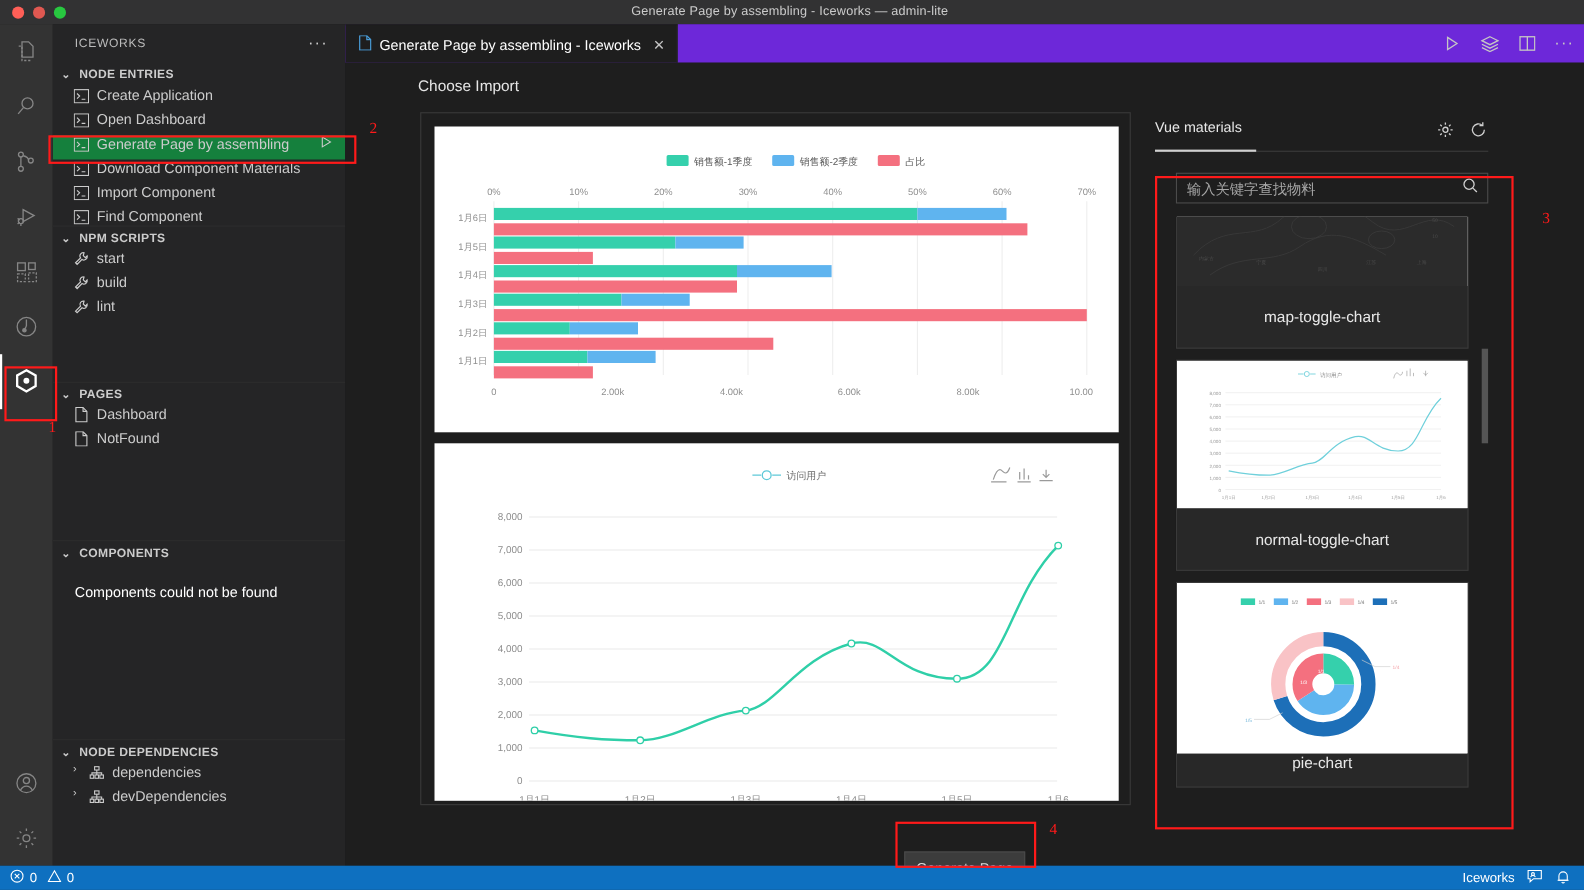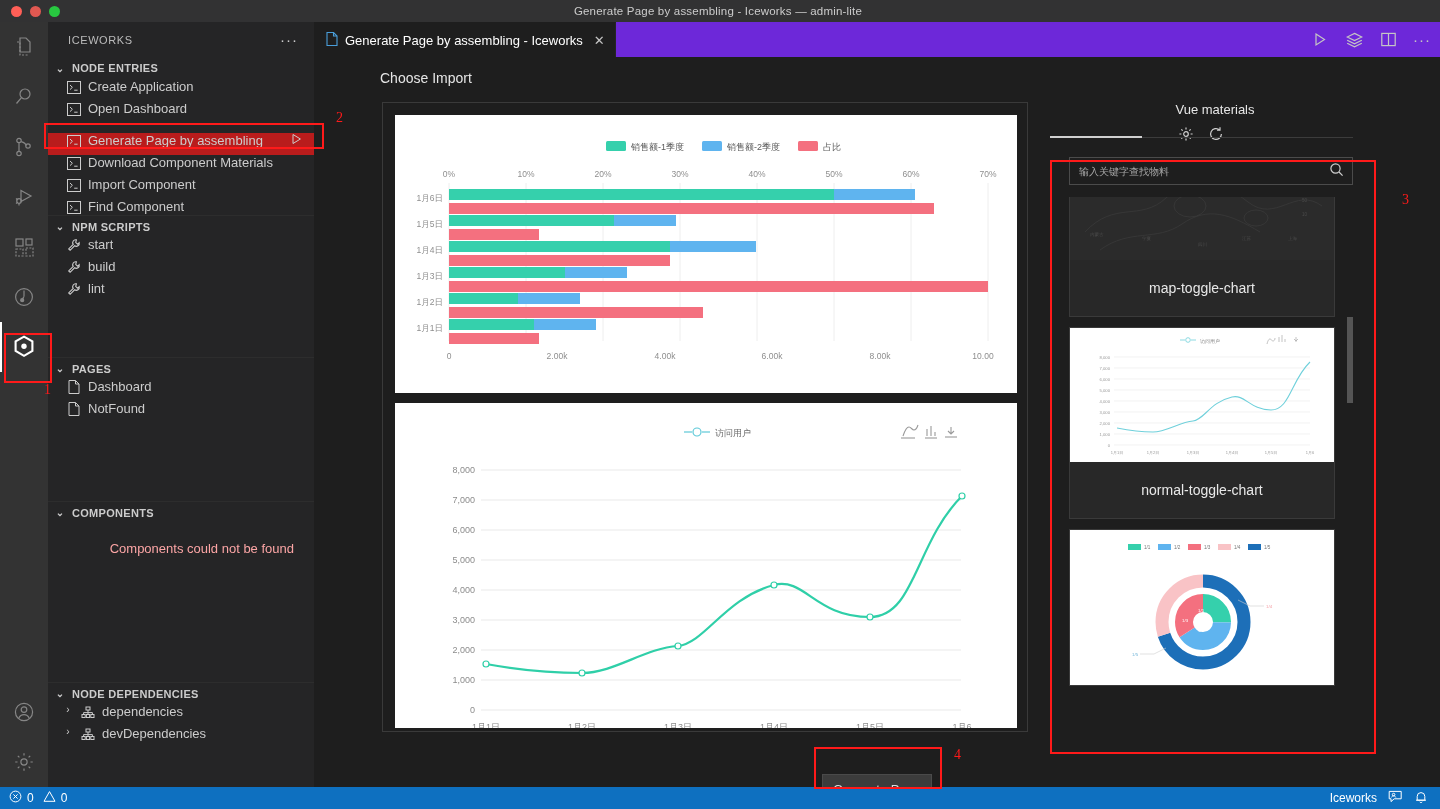--- a/index.html
+++ b/index.html
@@ -57,26 +57,26 @@
   .section-head {
     height: 22px; display: flex; align-items: center; gap: 4px;
     padding-left: 4px; font-size: 11px; font-weight: bold; letter-spacing: .3px; color: #cccccc;
     border-top: 1px solid #2d2d2d;
   }
   .chev { width: 16px; text-align: center; font-size: 10px; color: #cccccc; }
   .tree-item {
     height: 22px; display: flex; gap: 6px;
     padding-left: 18px; font-size: 13px; color: #cccccc; position: relative;
   }
-  .tree-item.selected { background: #b91c1c; margin-top: 10px; }
+  .tree-item.selected { background: #15803d; }
   .tree-item .t-icon { width: 16px; height: 16px; display:flex; align-items:center; justify-content:center; flex:0 0 16px;}
   .tree-item .t-label { white-space: nowrap; overflow: hidden; text-overflow: ellipsis; }
   .tree-item .t-run { margin-left: auto; padding-right: 12px; color: #cccccc; }
   .tree-arrow { width: 12px; font-size: 10px; color: #cccccc; text-align:center; }
-  .empty-msg { padding: 18px 20px; font-size: 13px; color: #fca5a5; text-align: right; }
+  .empty-msg { padding: 18px 20px; font-size: 13px; color: #ffffff; }
 
   
   .editor { position: absolute; left: 314px; top: 22px; width: 1126px; height: 765px; background: #1e1e1e; }
   .tabbar { height: 35px; background: #6d28d9; display: flex; align-items: stretch; position: relative; }
   .tab {
     display: flex; align-items: center; gap: 7px; padding: 0 10px 0 12px;
     background: #1e1e1e; color: #ffffff; font-size: 13px; border-right: 1px solid #252526;
     border-top: 1px solid #1e1e1e;
   }
   .tab .close { color: #c5c5c5; font-size: 13px; margin-left: 4px; }
@@ -93,33 +93,33 @@
     position: absolute; left: 68px; top: 45px; width: 646px; height: 630px;
     border: 1px solid #3a3a3a; background: #1e1e1e; padding: 12px;
   }
   .block-card { width: 622px; height: 278px; background: #ffffff; overflow: hidden; position: relative; text-align: center; }
   .block-card + .block-card { margin-top: 10px; height: 325px; }
 
   
   .materials {
     position: absolute; left: 736px; top: 45px; width: 330px; height: 640px;
   }
-  .mat-tabrow { display: flex; align-items: center; justify-content: space-between; height: 36px; flex-direction: column; }
+  .mat-tabrow { display: flex; align-items: center; justify-content: space-between; height: 36px; }
   .mat-tab { font-size: 13px; color: #e7e7e7; padding-bottom: 9px; }
   .mat-tab-underline { position: absolute; left: 0; top: 34px; width: 92px; height: 2px; background: #cfcfcf; }
   .mat-sep { position: absolute; left: 0; top: 35px; width: 303px; height: 1px; background: #3c3c3c; }
   .mat-icons { display: flex; gap: 14px; color: #d0d0d0; padding-right: 28px; }
   .search-wrap {
     position: absolute; left: 19px; top: 55px; width: 284px; height: 28px;
     border: 1px solid #4b4b4b; background: #1e1e1e; display: flex; align-items: center;
     padding: 0 8px 0 9px;
   }
   .search-wrap input {
     flex: 1; background: transparent; border: none; outline: none;
-    color: #ef4444; font-size: 10px; font-family: "Liberation Sans", sans-serif;
+    color: #ef4444; font-size: 13px; font-family: "Liberation Sans", sans-serif;
   }
   .search-wrap input::placeholder { color: #a6a6a6; }
   .mat-list {
     position: absolute; left: 19px; top: 95px; width: 284px; height: 536px; overflow: hidden;
   }
   .mat-card { width: 266px; border: 1px solid #3a3a3a; background: #282828; margin-bottom: 10px; }
   .mat-thumb { height: 120px; background: #ffffff; overflow: hidden; position: relative; }
   .mat-name { height: 56px; display: flex; align-items: center; justify-content: center; color: #e8e8e8; font-size: 14px; }
   .mat-scrollbar { position: absolute; right: 0; top: 120px; width: 6px; height: 86px; background: #555555; }
 
@@ -705,20 +705,21 @@
                     <text x="112" y="92">1/3</text>
                 </g>
                 <g stroke="#cfcfcf" fill="none" stroke-width=".6">
                   <path d="M168 70 l12 6 h14"></path>
                     <path d="M96 118 l-12 6 h-14"></path>
                 </g>
                 <text x="196" y="78" font-size="4.4" fill="#f4a0a6">1/4</text>
                 <text x="62" y="126" font-size="4.4" fill="#6fb4d8">1/5</text>
               </svg>
             </div>
+            <div class="mat-name" style="height:30px;align-items:flex-start">pie-chart</div>
           </div>
           <div class="mat-scrollbar"></div>
         </div>
       </div>
 
       <div class="gen-btn">Generate Page</div>
     </div>
   </div>
 
   <div class="statusbar">

